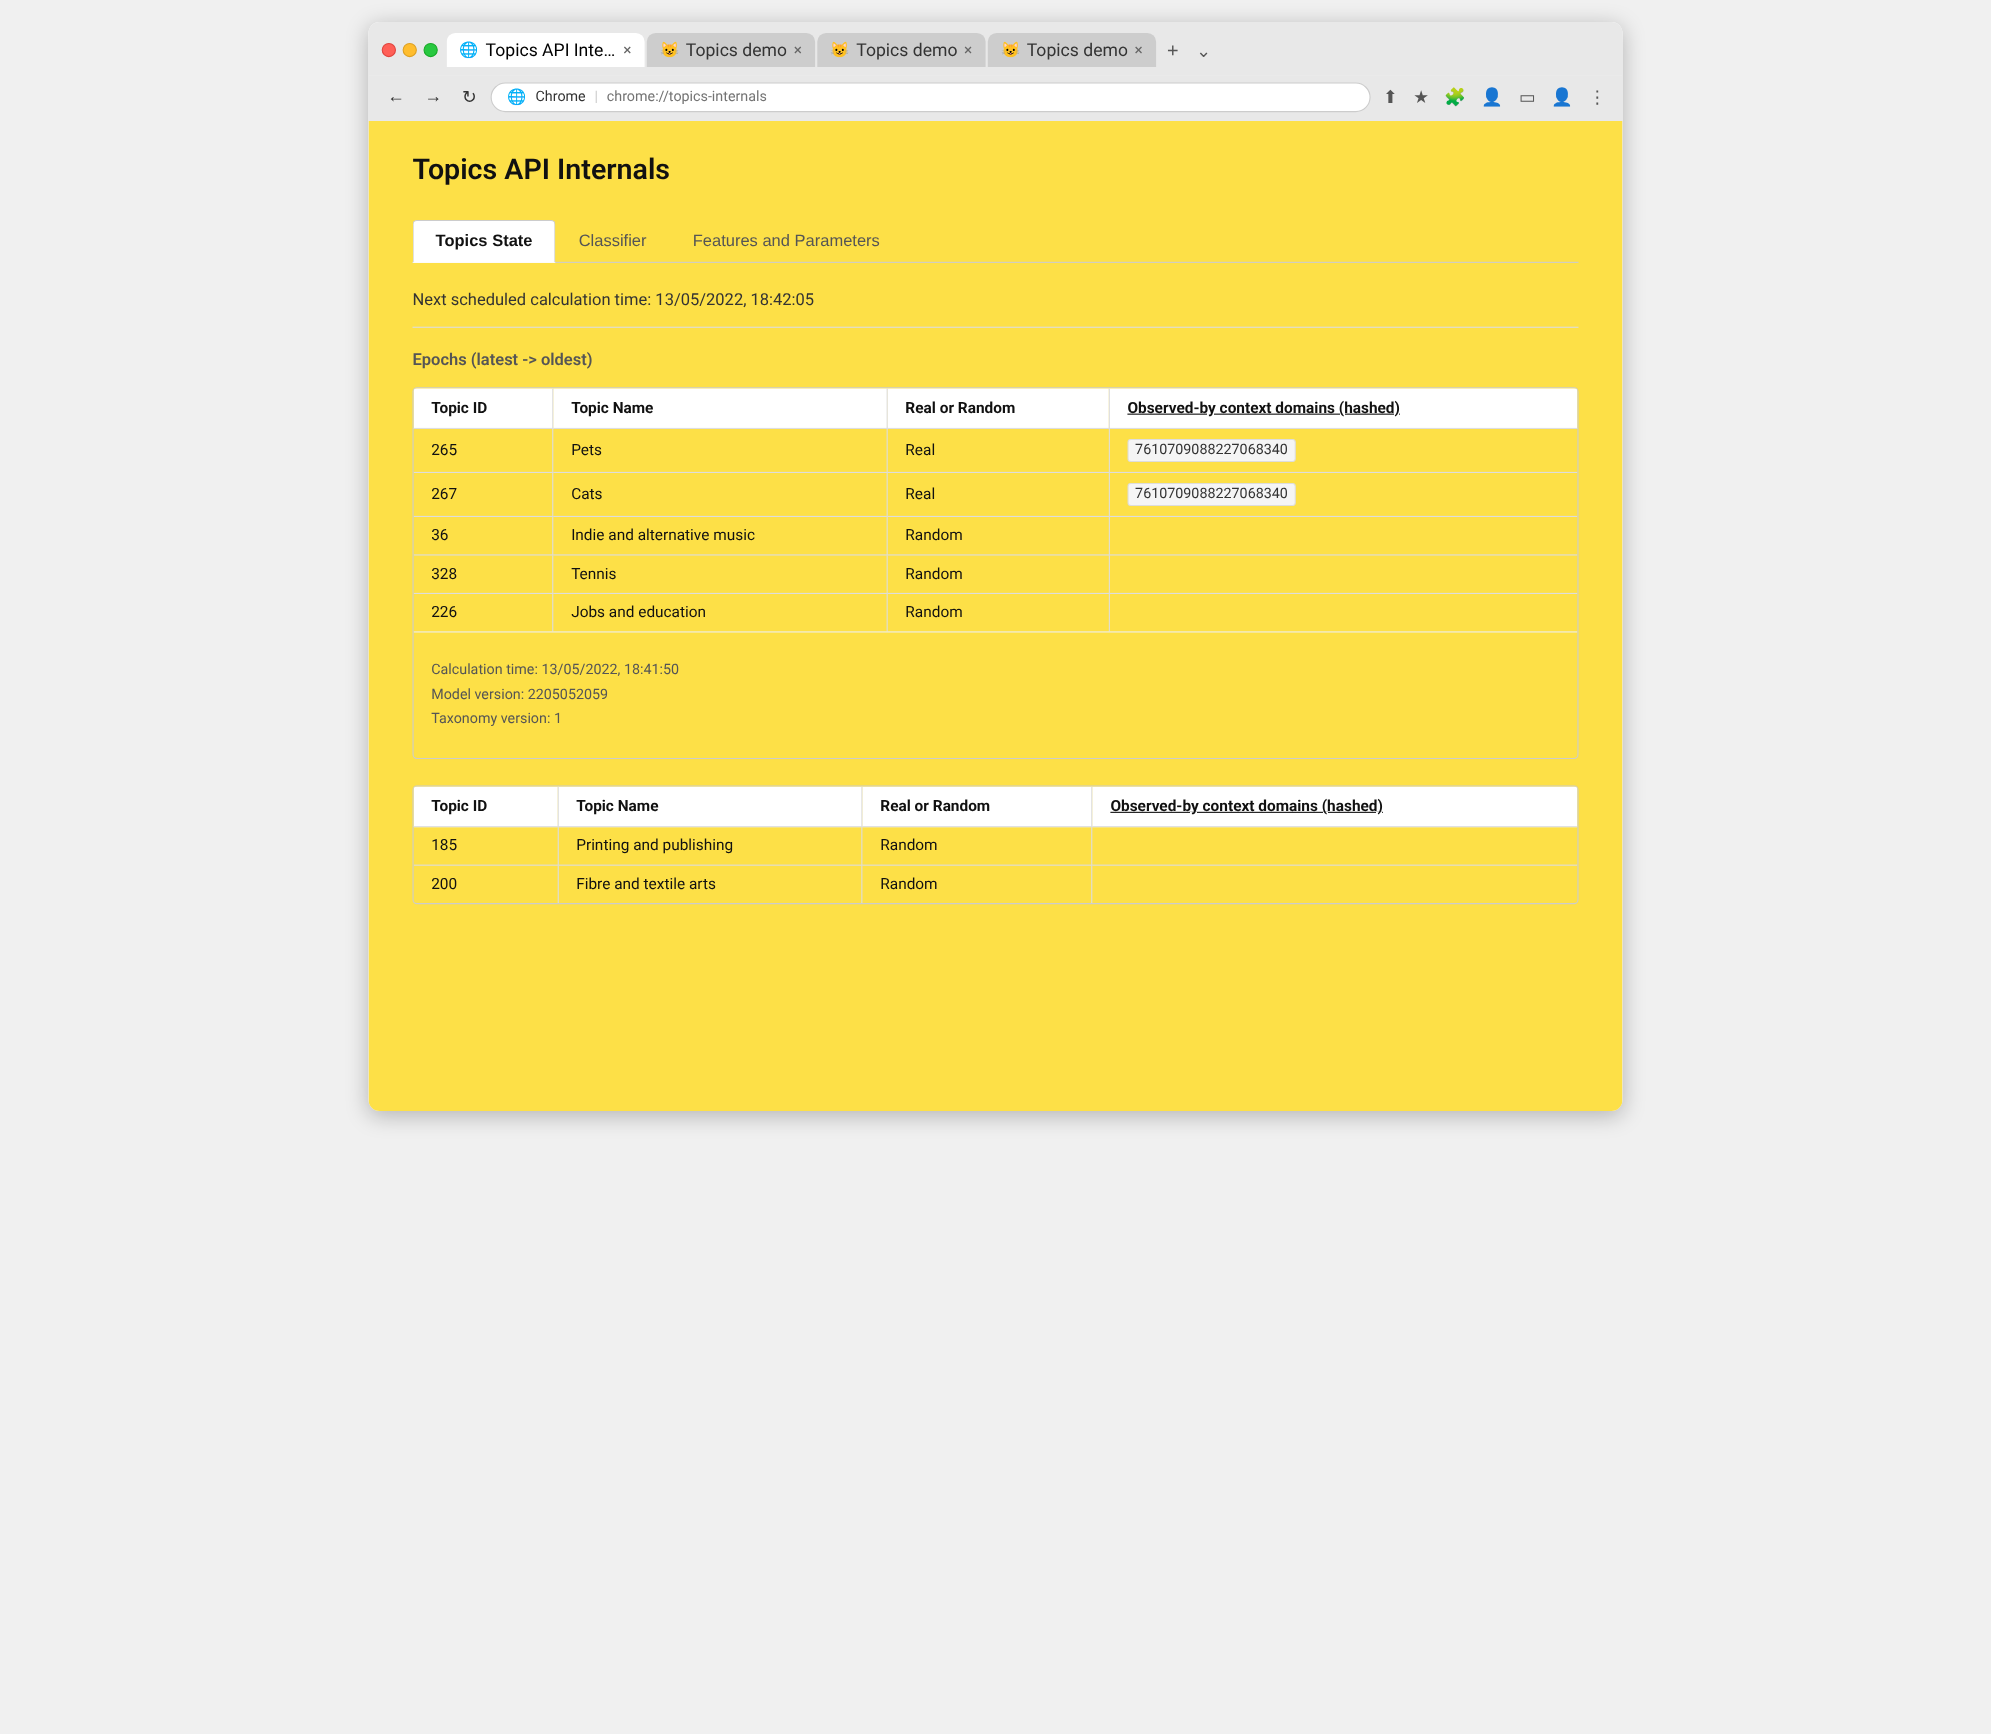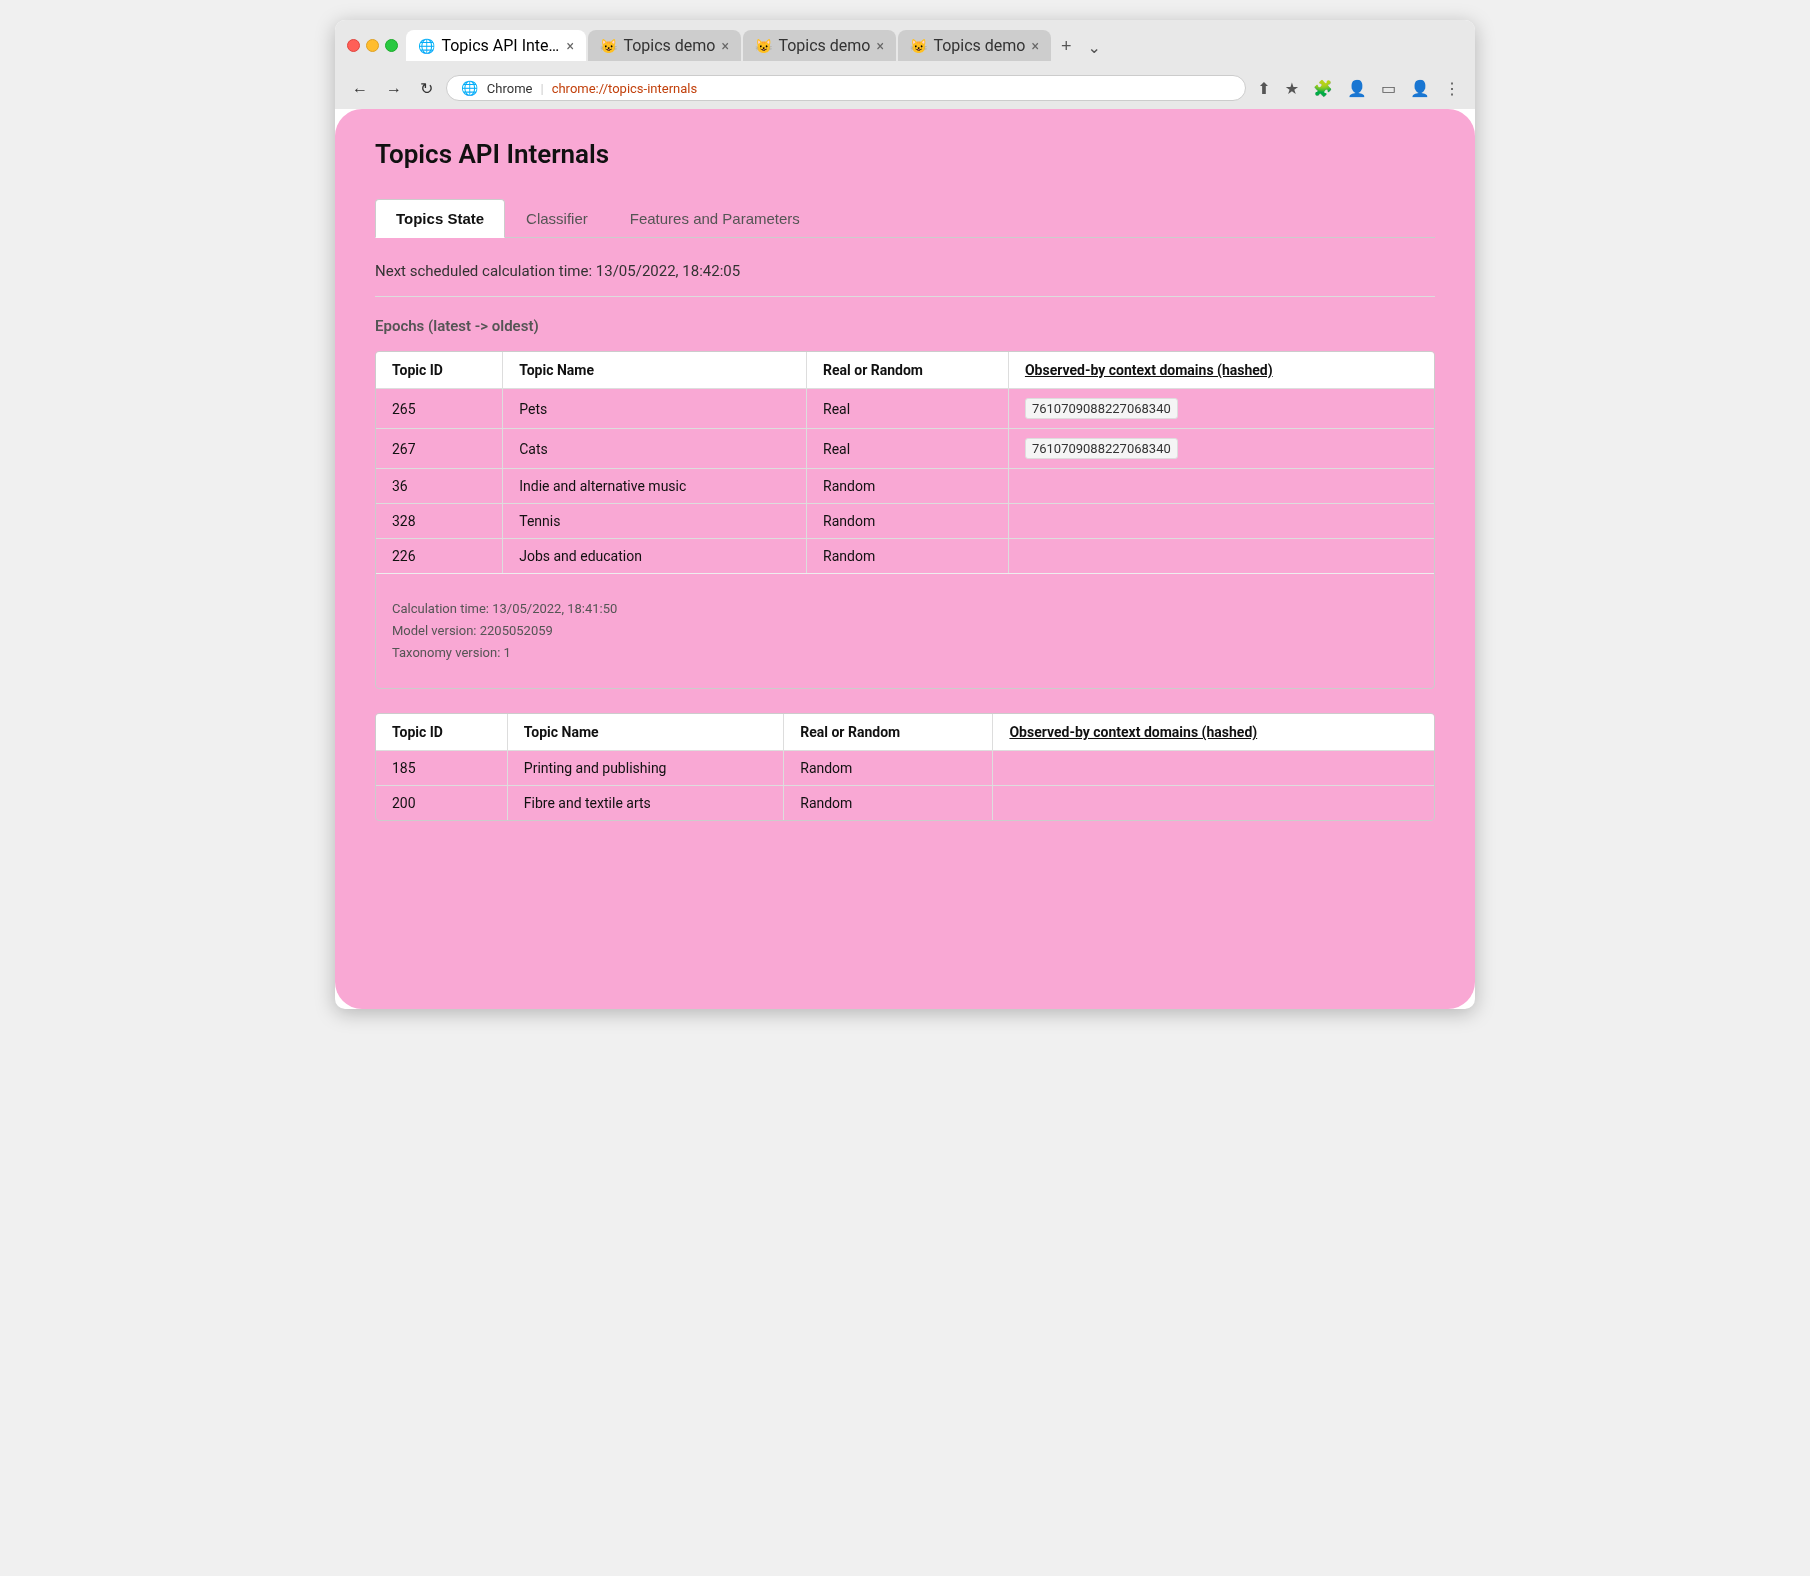--- a/index.html
+++ b/index.html
@@ -154,43 +154,42 @@
     .address-bar .globe-icon {
       font-size: 14px;
       color: #555;
     }
 
     .address-bar .separator {
       color: #ccc;
     }
 
     .address-bar .url-text {
-      color: #c2410c;
+      color: #737373;
       text-align: center;
     }
 
     .toolbar-icons {
       display: flex;
       align-items: center;
       gap: 8px;
     }
 
     .toolbar-icon {
       font-size: 16px;
       color: #555;
       cursor: pointer;
       padding: 3px;
     }
 
     
     .page-content {
-      background: #f9a8d4;
+      background: #fde047;
       padding: 30px 40px;
       min-height: 900px;
-      border-radius: 27px;
     }
 
     .page-title {
       font-size: 26px;
       font-weight: 600;
       color: #111;
       margin-bottom: 30px;
     }
 
     

